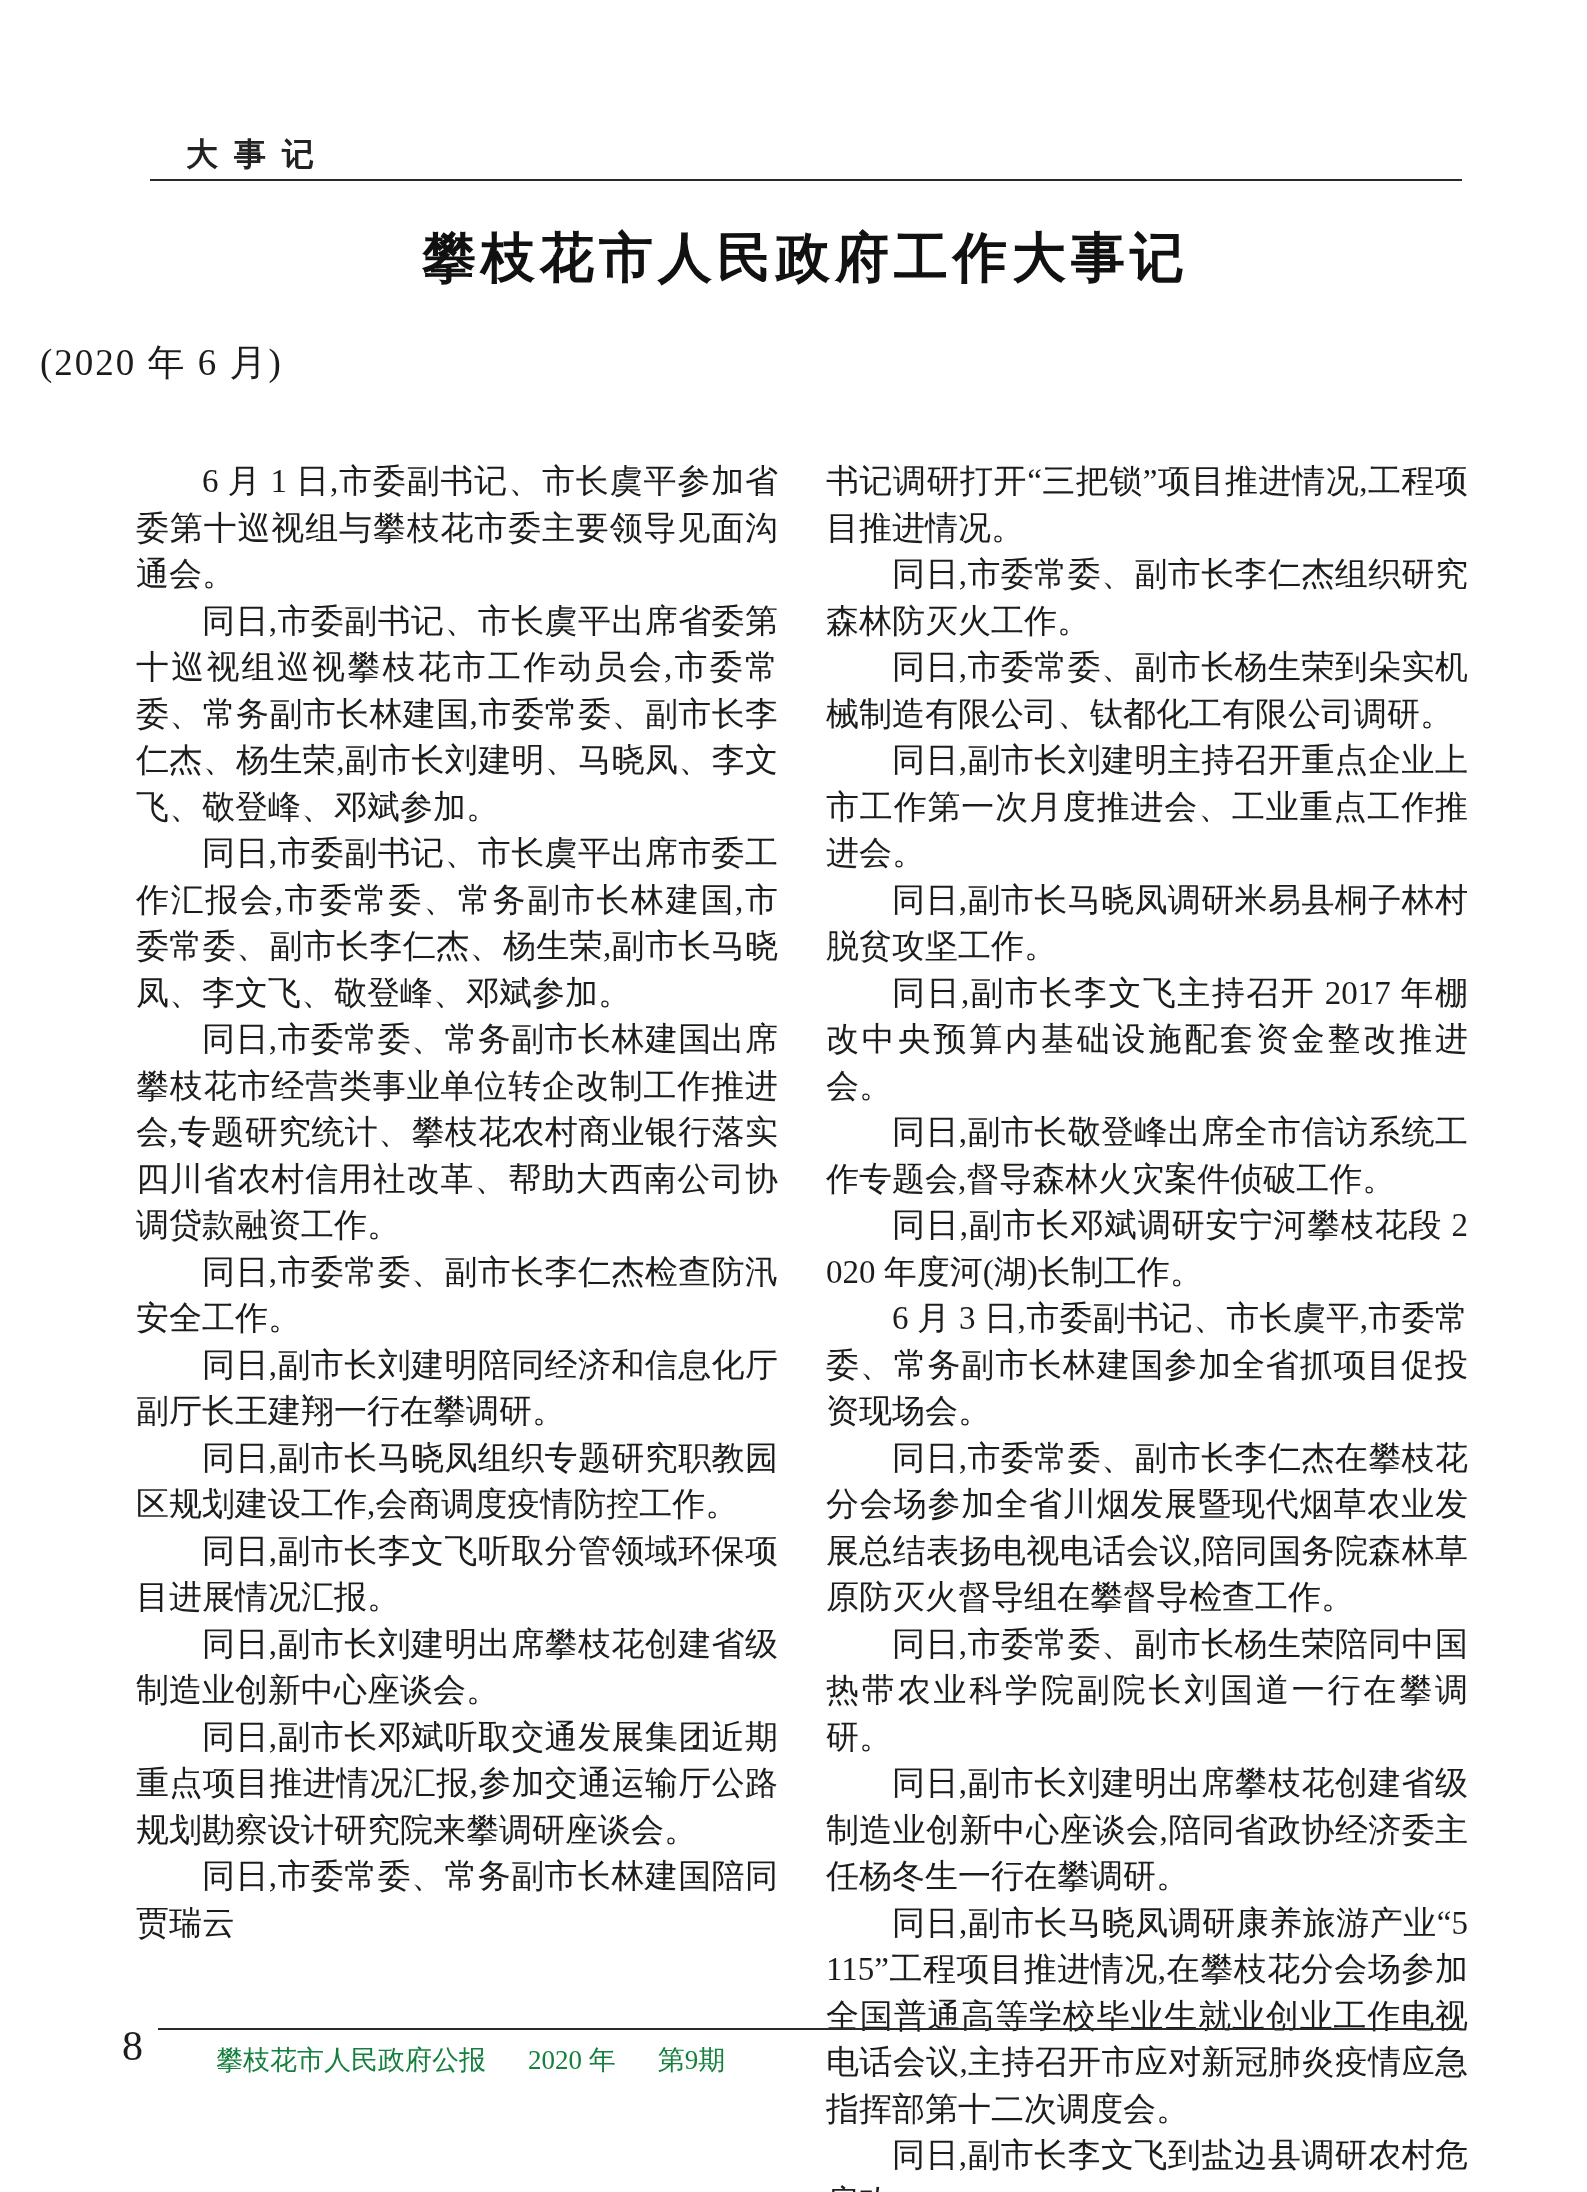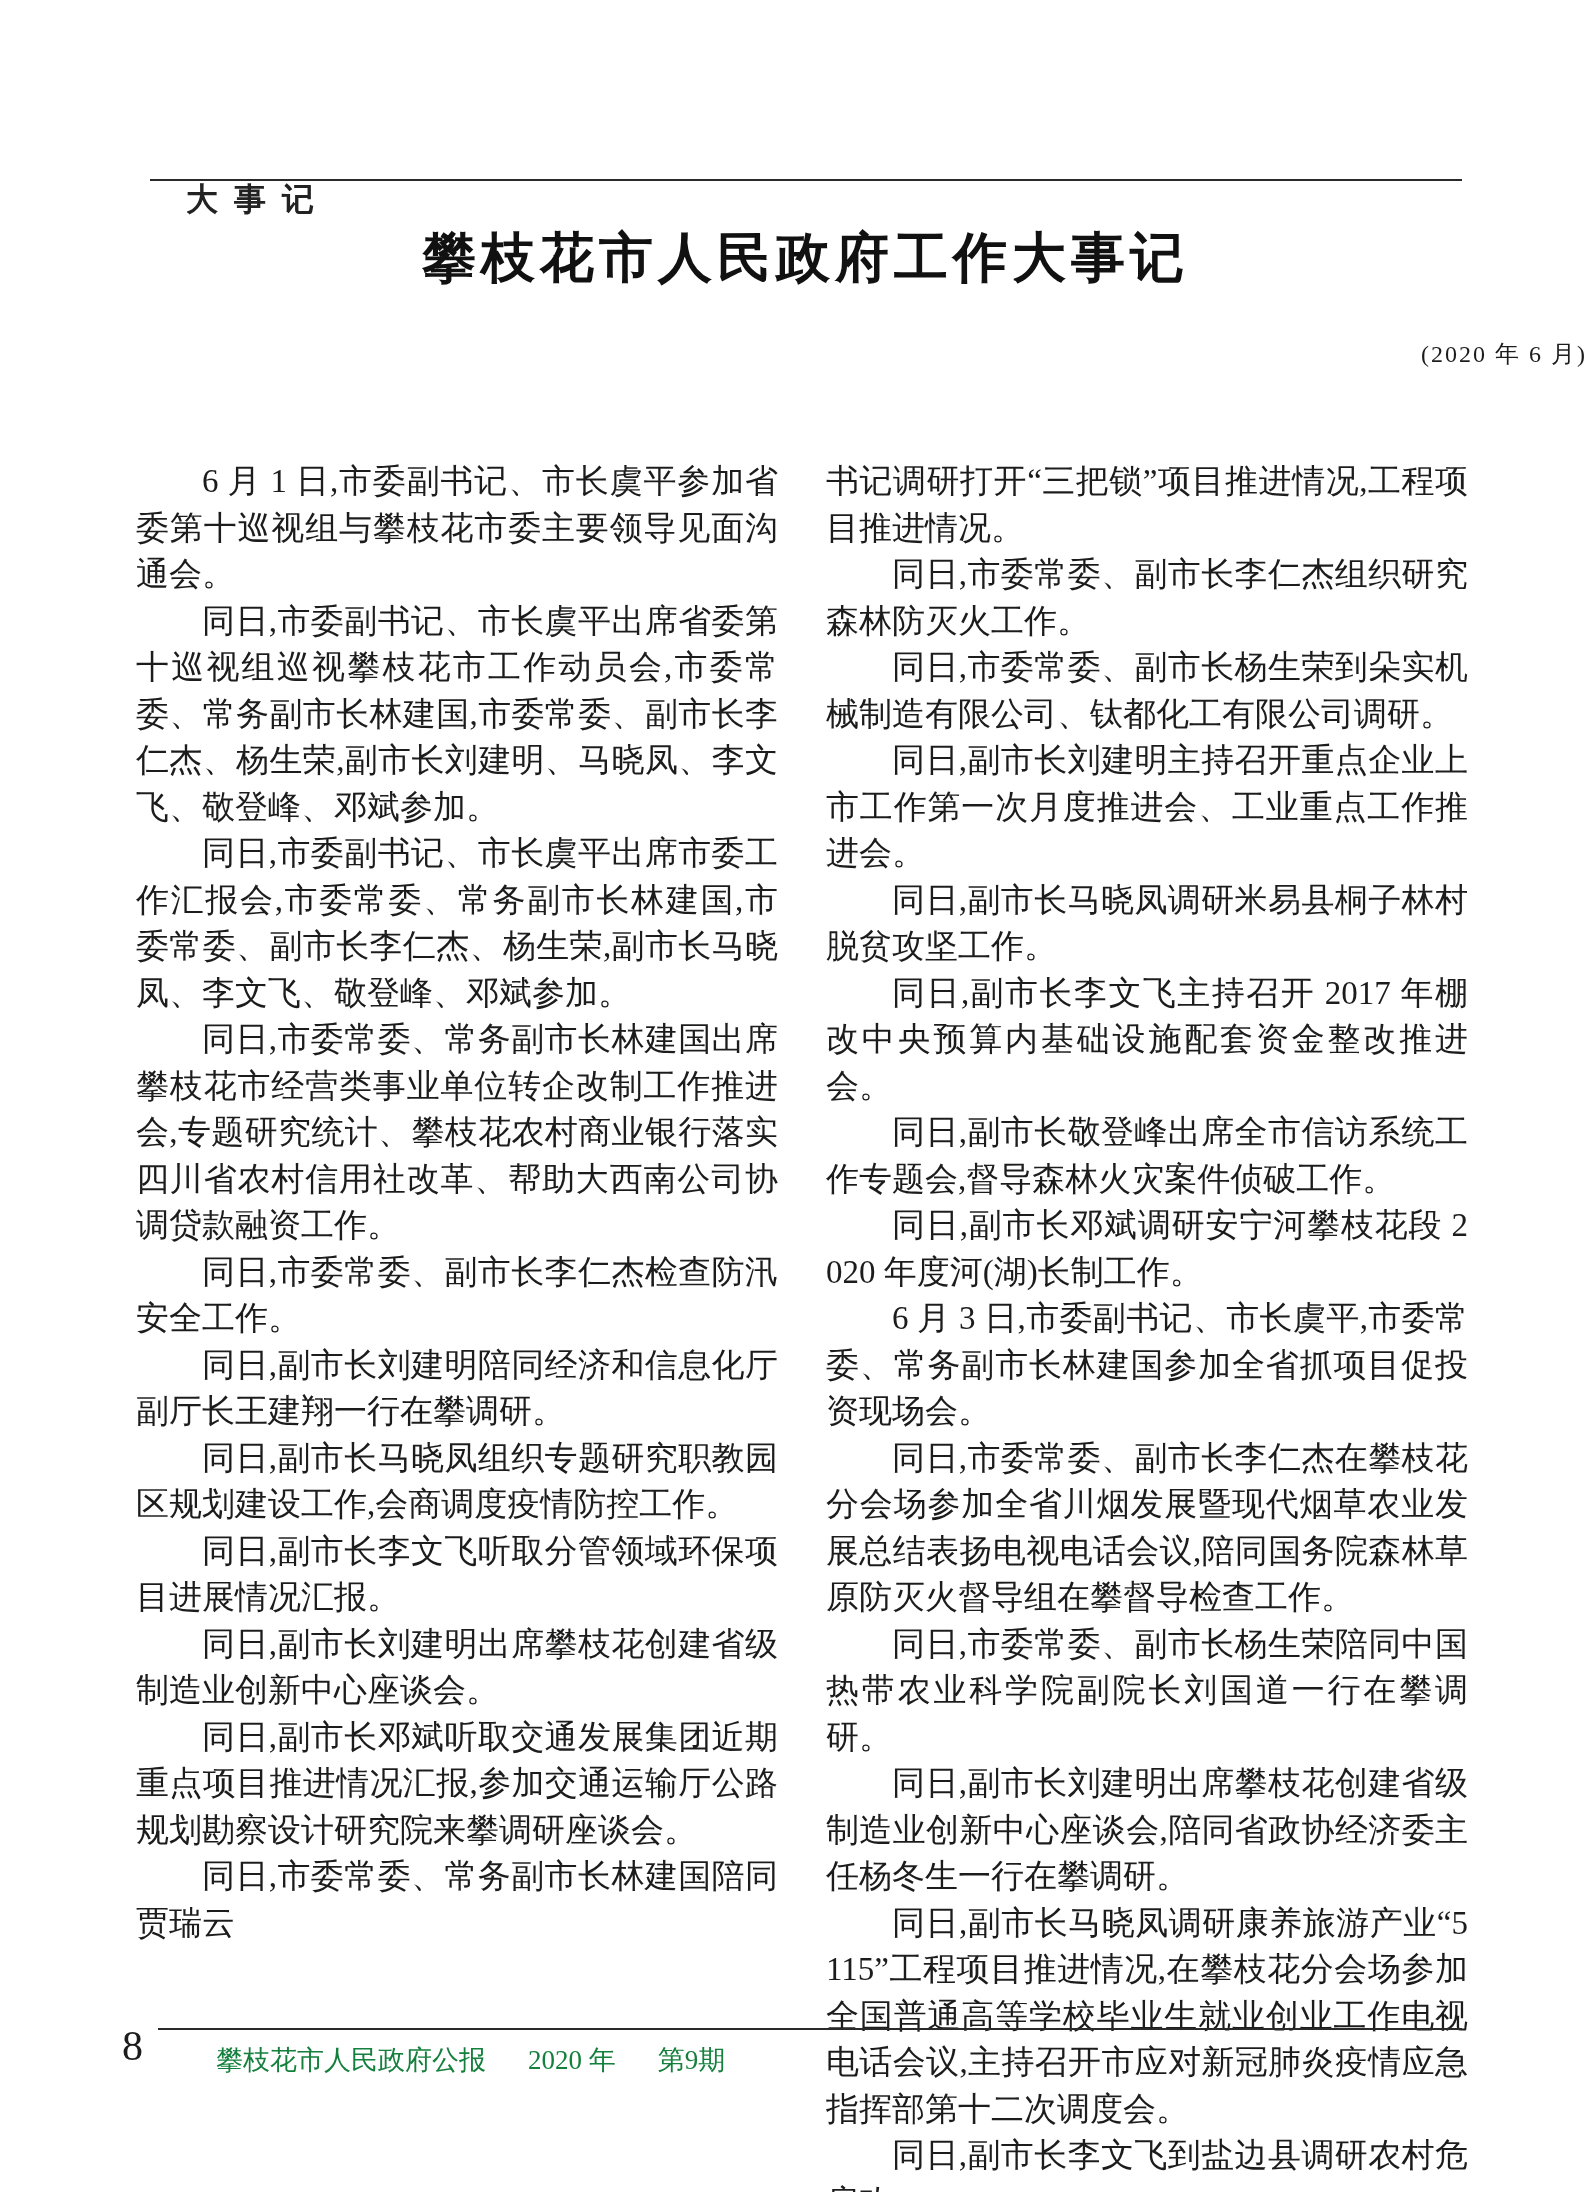--- a/index.html
+++ b/index.html
@@ -15,21 +15,20 @@
 
   
   .section-label {
     position: absolute;
     left: 186px; top: 133px;
     font-family: "Liberation Sans", "DejaVu Sans", sans-serif;
     font-size: 32px; font-weight: 600;
     letter-spacing: 16px;
     color: #222222;
     white-space: nowrap;
-    margin-top: 45px;
   }
   .header-rule {
     position: absolute;
     left: 150px; right: 125px; top: 179px;
     height: 2px; background: #2a2a2a;
   }
 
   
   .doc-title {
     position: absolute;
@@ -37,24 +36,25 @@
     margin: 0;
     text-align: center;
     font-size: 54px; font-weight: bold;
     letter-spacing: 5px;
     color: #111111;
     padding-left: 24px;
   }
   .doc-subtitle {
     position: absolute;
     left: 0; right: 0; top: 338px;
-    text-align: right;
-    font-size: 24px;
+    text-align: left;
+    font-size: 37px;
     letter-spacing: 2px;
     color: #1c1c1c;
+    padding-left: 40px;
   }
 
   
   .columns {
     position: absolute;
     left: 136px; top: 458px;
     width: 1332px;
     display: flex;
     gap: 48px;
   }

